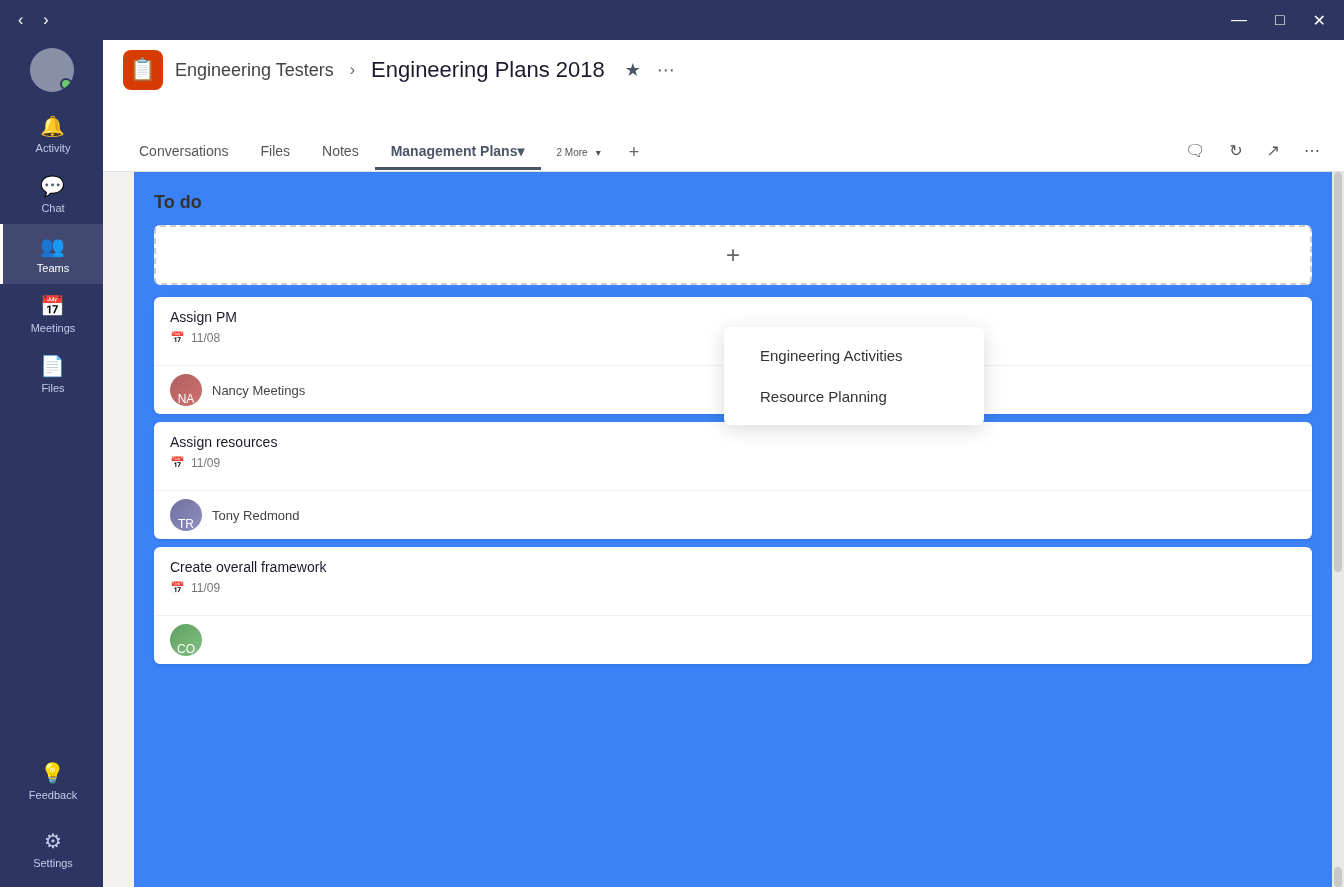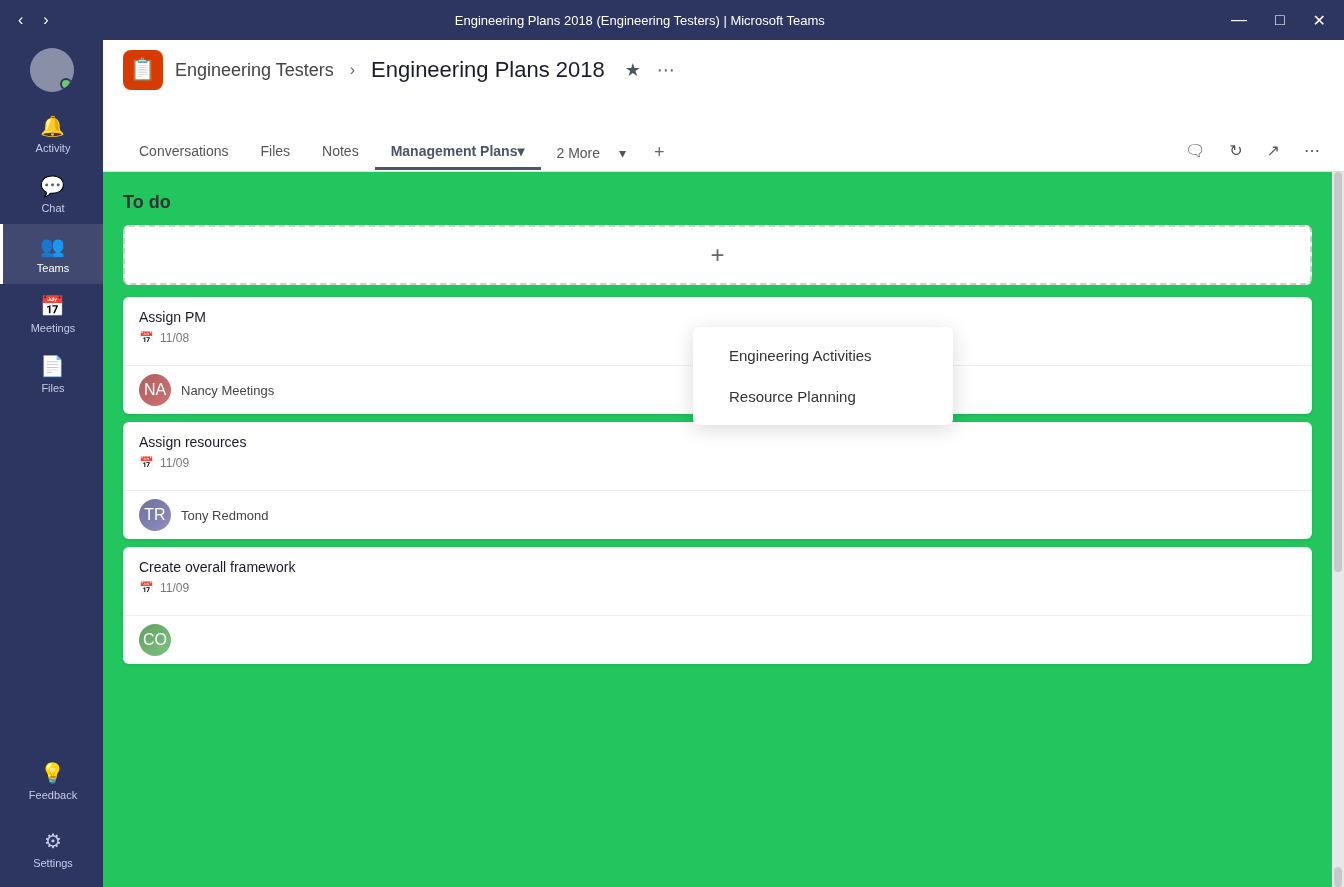--- a/index.html
+++ b/index.html
@@ -100,31 +100,31 @@
       padding: 8px 16px; font-size: 14px; color: #555;
       cursor: pointer; border-bottom: 3px solid transparent;
       white-space: nowrap;
     }
     .tab-dropdown {
       display: flex; align-items: center; 
       padding: 8px 16px; font-size: 14px; color: #4a5568; font-weight: 600;
       cursor: pointer; border-bottom: 3px solid #4a5568;
     }
     .more-tab {
-      display: flex; align-items: center; gap: 19px;
-      padding: 8px 16px; font-size: 14px; color: #555;
+      display: flex; align-items: center; gap: 8px;
+      padding: 8px 16px; font-size: 10px; color: #555;
       cursor: pointer;
     }
     .tab-add { padding: 8px 12px; font-size: 18px; color: #666; cursor: pointer; }
     .tabs-actions { margin-left: auto; display: flex; align-items: center; gap: 16px; padding-bottom: 4px; }
     .tab-action-btn { background: none; border: none; cursor: pointer; color: #555; font-size: 16px; padding: 4px; }
 
     
     .content-area {
-      display: flex; flex: 1; overflow: hidden; background: #22c55e; position: relative;
+      display: flex; flex: 1; overflow: hidden; background: #3b82f6; position: relative; margin-left: 31px;
     }
     .planner-container {
       flex: 1; overflow-y: auto; padding: 20px 20px 0 20px;
       position: relative;
     }
     .scrollbar-track {
       width: 12px; background: #e8e8e8; flex-shrink: 0;
       position: relative;
     }
     .scrollbar-thumb {
@@ -151,22 +151,22 @@
       box-shadow: 0 1px 3px rgba(0,0,0,0.1); overflow: hidden;
     }
     .task-card-inner { padding: 12px 16px 12px 16px; }
     .task-title { font-size: 14px; font-weight: 500; color: #1a1a2e; margin-bottom: 6px; }
     .task-date { display: flex; align-items: center; gap: 6px; font-size: 12px; color: #777; margin-bottom: 8px; }
     .cal-icon { font-size: 12px; }
     .task-assignee { display: flex; align-items: center; gap: 10px; padding: 8px 16px; border-top: 1px solid #f0f0f0; }
     .assignee-avatar {
       width: 32px; height: 32px; border-radius: 50%;
       background: #8a8fa8; overflow: hidden;
-      display: flex; align-items: center; justify-content: center;
-      font-size: 16px; color: white;
+      display: flex; align-items: flex-end; justify-content: center;
+      font-size: 12px; color: white;
     }
     .assignee-name { font-size: 13px; color: #444; }
 
     
     .avatar-nancy { background: linear-gradient(135deg, #b06060, #d07070); }
     .avatar-tony { background: linear-gradient(135deg, #7070a0, #9090c0); }
     .avatar-third { background: linear-gradient(135deg, #60a060, #80c080); }
 
     
     .dropdown-menu {
@@ -188,21 +188,20 @@
     }
   </style>
 </head>
 <body>
 
 <div class="title-bar">
   <div class="title-bar-nav">
     <button class="title-bar-btn">‹</button>
     <button class="title-bar-btn">›</button>
   </div>
-  <span class="title-bar-title">Engineering Plans 2018 (Engineering Testers) | Microsoft Teams</span>
   <div class="title-bar-controls">
     <button class="title-bar-btn">—</button>
     <button class="title-bar-btn">□</button>
     <button class="title-bar-btn">✕</button>
   </div>
 </div>
 
 <div class="app-container">
 
   <div class="sidebar">

